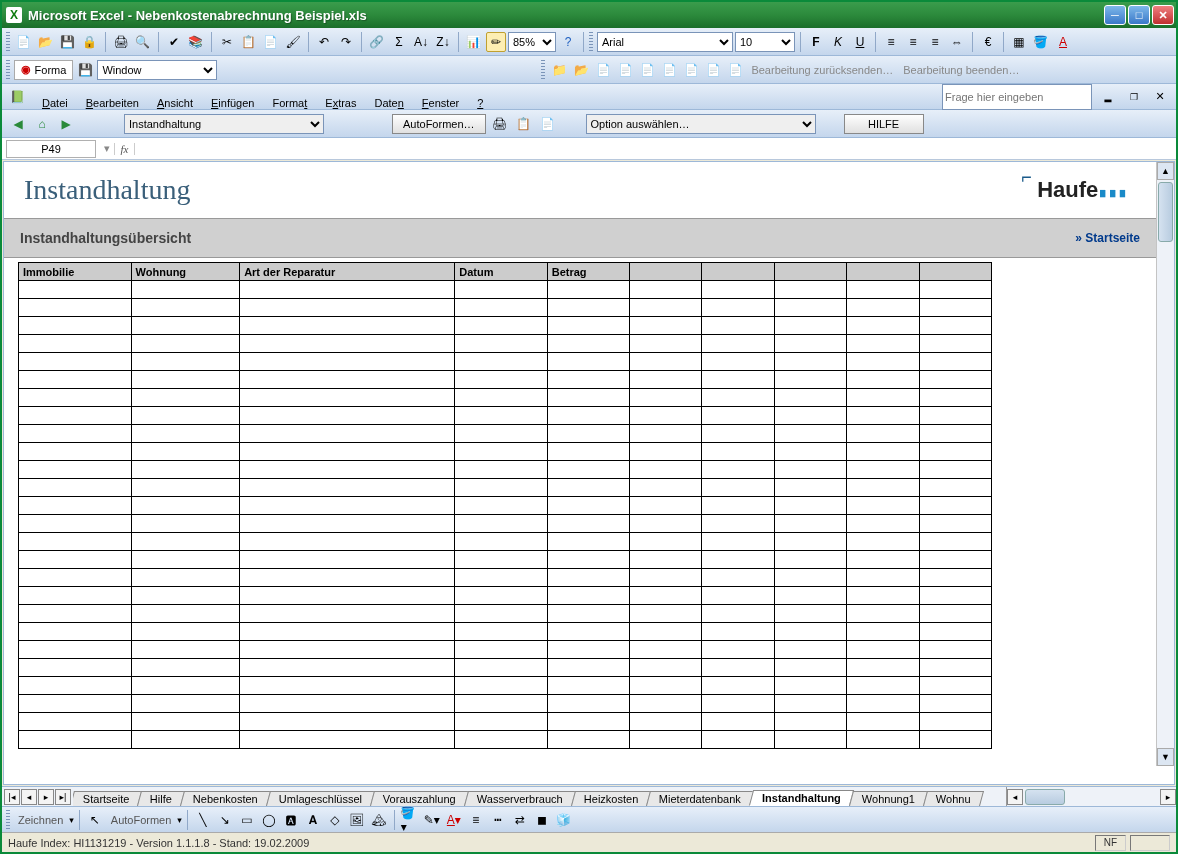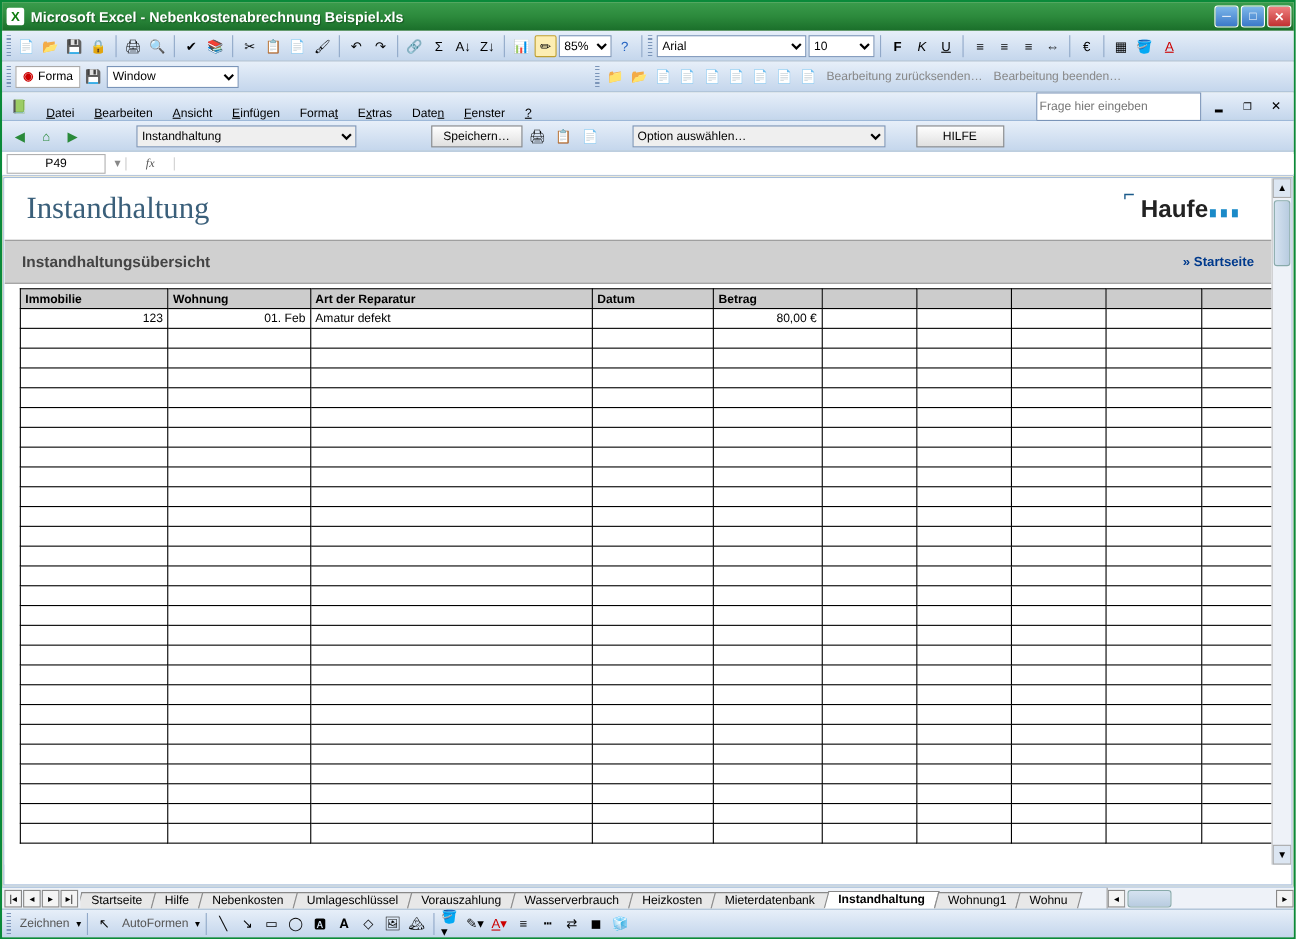--- a/index.html
+++ b/index.html
@@ -33,21 +33,21 @@
 .menubar .right{ margin-left:auto; display:flex; align-items:center; gap:6px;}
 .frage-box{ width:150px; height:18px; border:1px solid #7a94b8; background:#fff; font-size:11px; padding:12px 2px; color:#888;}
 
 
 .navrow{ background:linear-gradient(to bottom,#e7eff9,#c4d6ec); border-bottom:1px solid #9db8d8; padding:2px 6px; display:flex; align-items:center; gap:4px; height:28px;}
 .navrow select{ height:20px; font-size:11px; border:1px solid #7a94b8;}
 
 
 .fbar{ background:#fff; border-bottom:1px solid #b8c8dc; display:flex; align-items:center; height:22px;}
 .namebox{ width:90px; border:1px solid #b0b0b0; height:18px; margin:0 4px; padding:0 4px; text-align:center; font-size:11px;}
-.fx{ color:#555; font-style:italic; padding:0 18px; border-left:1px solid #ccc; border-right:1px solid #ccc; font-family:serif;}
+.fx{ color:#555; font-style:italic; padding:0 6px; border-left:1px solid #ccc; border-right:1px solid #ccc; font-family:serif;}
 .formula-input{ flex:1; border:none; height:18px; padding:0 4px;}
 
 
 .work-area{ flex:1; background:#fff; position:relative; overflow:hidden; border:1px solid #9db8d8; margin:1px;}
 .sheet-scroll{ position:absolute; top:0; left:0; right:18px; bottom:18px; overflow:hidden; background:#fff;}
 .vscroll{ position:absolute; top:0; right:0; width:18px; bottom:18px; background:#eef2f8; border-left:1px solid #c4c4c4;}
 .vscroll .thumb{ position:absolute; left:1px; right:1px; top:20px; height:60px; background:linear-gradient(to right,#d5e2f0,#b8cce0); border:1px solid #8aa; border-radius:3px;}
 .vscroll .arr{ position:absolute; left:0; right:0; height:18px; background:#dce6f2; border:1px solid #aaa; text-align:center; font-size:9px; line-height:16px;}
 .vscroll .arr.top{top:0;} .vscroll .arr.bot{bottom:0;}
 
@@ -55,21 +55,21 @@
 .sheet{ padding:0; background:#fff;}
 .haufe-header{ height:56px; display:flex; align-items:center; justify-content:space-between; padding:0 20px; background:#fff;}
 .haufe-title{ font-family:Georgia,serif; font-size:28px; color:#3a5f7a; font-weight:normal;}
 .haufe-logo{ font-family:Arial; font-size:22px; font-weight:bold; color:#222; position:relative; padding:4px 8px;}
 .haufe-logo::before{content:"⌐"; color:#1a5a8a; position:absolute; left:-8px; top:-6px; font-size:18px;}
 .haufe-logo .dots{ color:#1a8ac8; letter-spacing:1px; font-size:14px;}
 .sub-header{ background:#d0d0d0; height:40px; display:flex; align-items:center; justify-content:space-between; padding:0 16px; border-top:1px solid #999; border-bottom:1px solid #999;}
 .sub-title{ font-size:14px; font-weight:bold; color:#444;}
 .sub-link{ color:#003a8c; font-weight:bold; font-size:12px; cursor:pointer;}
 
-.grid{ border-collapse:collapse; width:1161px; margin:4px 0 0 14px;}
+.grid{ border-collapse:collapse; width:974px; margin:4px 0 0 14px;}
 .grid th,.grid td{ border:1px solid #000; height:18px; padding:1px 4px; font-size:11px; text-align:left; vertical-align:middle; overflow:hidden;}
 .grid th{ background:#ccc; font-weight:bold;}
 .grid td.r{ text-align:right;}
 
 
 .tabs-row{ height:20px; background:#eef2f8; display:flex; align-items:stretch; border-top:1px solid #9db8d8;}
 .tab-nav{ display:flex; align-items:center; padding:0 2px; gap:1px;}
 .tab-nav span{ width:16px; height:16px; border:1px solid #888; background:#f4f4f4; display:inline-flex; align-items:center; justify-content:center; font-size:9px; cursor:pointer;}
 .sheet-tabs{ display:flex; align-items:flex-end; overflow:hidden; flex:1; font-size:11px;}
 .stab{ background:#fff; border:1px solid #888; border-bottom:none; padding:1px 10px; margin-left:-1px; transform:skewX(-15deg); cursor:pointer; white-space:nowrap;}
@@ -209,21 +209,21 @@
     </div>
   </div>
 
   <div class="navrow">
     <span class="tool-icon" style="color:#2a8a3a;">◀</span>
     <span class="tool-icon" style="color:#2a8a3a;">⌂</span>
     <span class="tool-icon" style="color:#2a8a3a;">▶</span>
     <div style="width:40px"></div>
     <select style="width:200px"><option>Instandhaltung</option></select>
     <div style="width:60px"></div>
-    <button class="btn3d">Speichern…</button>
+    <button class="btn3d">AutoFormen…</button>
     <span class="tool-icon">🖨</span>
     <span class="tool-icon">📋</span>
     <span class="tool-icon">📄</span>
     <div style="width:20px"></div>
     <select style="width:230px"><option>Option auswählen…</option></select>
     <div style="width:20px"></div>
     <button class="btn3d" style="width:80px">HILFE</button>
   </div>
 
   <div class="fbar">
@@ -253,32 +253,20 @@
                 <th style="width: 92px;">Datum</th>
                 <th style="width: 82px;">Betrag</th>
                 <th style="width: 72px;"></th>
                 <th style="width: 72px;"></th>
                 <th style="width: 72px;"></th>
                 <th style="width: 72px;"></th>
                 <th style="width: 72px;"></th>
               </tr>
             </thead>
           <tbody id="grid-body">
-              <tr>
-                <td class="r">123</td>
-                <td class="r">01. Feb</td>
-                <td>Amatur defekt</td>
-                <td></td>
-                <td class="r">80,00 €</td>
-                <td></td>
-                <td></td>
-                <td></td>
-                <td></td>
-                <td></td>
-              </tr>
               <tr>
                 <td>&nbsp;</td>
                 <td>&nbsp;</td>
                 <td>&nbsp;</td>
                 <td>&nbsp;</td>
                 <td>&nbsp;</td>
                 <td>&nbsp;</td>
                 <td>&nbsp;</td>
                 <td>&nbsp;</td>
                 <td>&nbsp;</td>
@@ -646,14 +634,20 @@
     <span class="tool-icon">🪣▾</span>
     <span class="tool-icon">✎▾</span>
     <span class="tool-icon" style="color:#c00;"><u>A</u>▾</span>
     <span class="tool-icon">≡</span>
     <span class="tool-icon">┅</span>
     <span class="tool-icon">⇄</span>
     <span class="tool-icon">◼</span>
     <span class="tool-icon">🧊</span>
   </div>
 
+  <div class="statusbar">
+    <span>Haufe Index: HI1131219 - Version 1.1.1.8 - Stand: 19.02.2009</span>
+    <span class="spacer"></span>
+    <span class="seg">NF</span>
+    <span class="seg" style="width:40px"></span>
+  </div>
 
 </div>
 
 </body></html>

